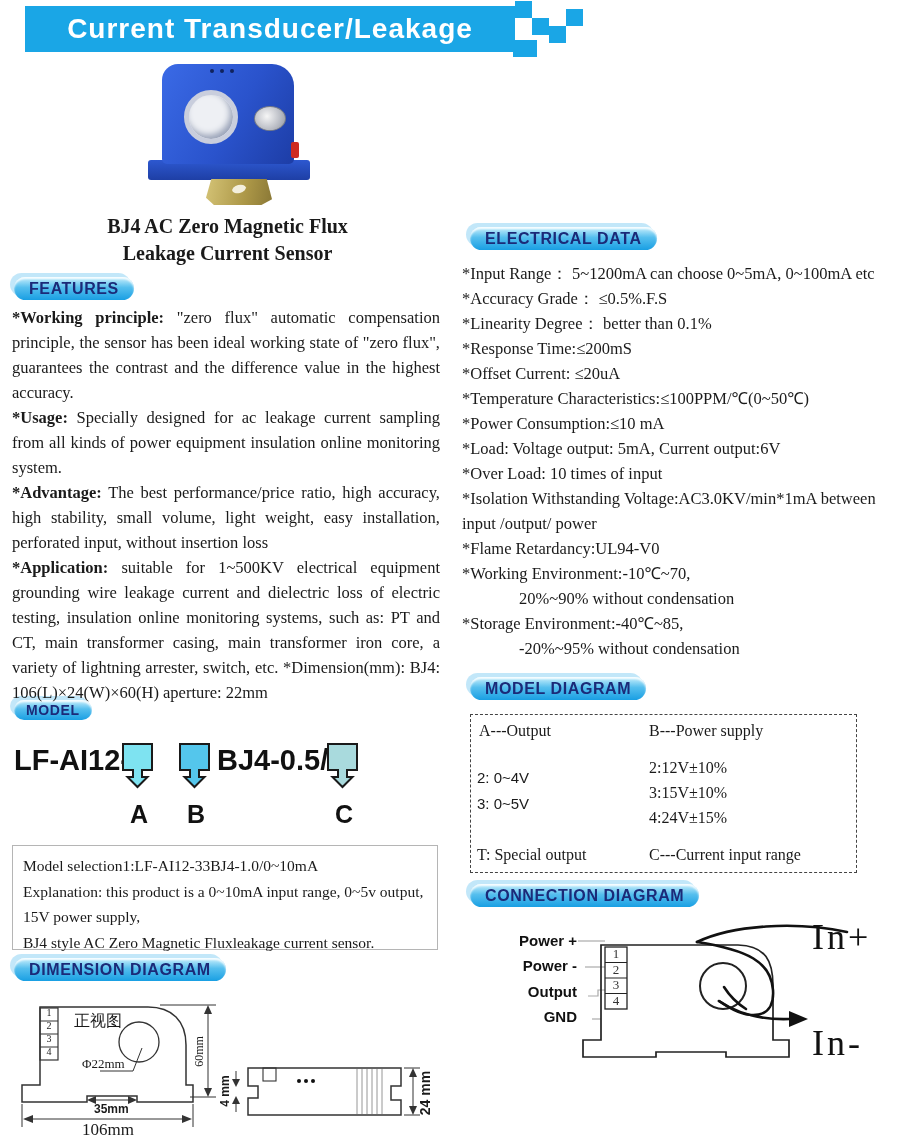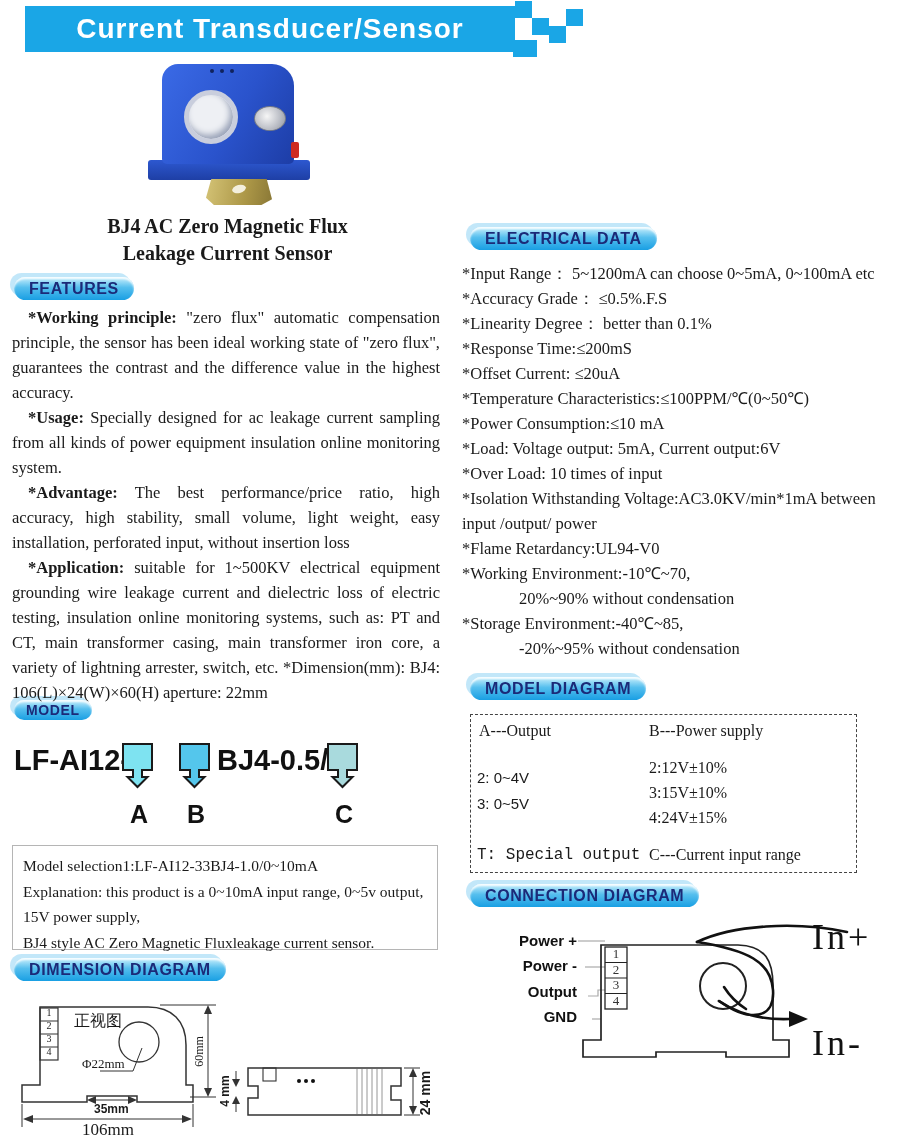--- a/index.html
+++ b/index.html
@@ -35,21 +35,21 @@
   .pp-clip{left:58px;top:123px;width:66px;height:26px;
     background:linear-gradient(100deg,#d4c376,#ac9747 60%,#8a7836);
     clip-path:polygon(8% 0,92% 0,100% 78%,84% 100%,12% 100%,0 72%);}
   .pp-cliphole{left:84px;top:129px;width:14px;height:8px;border-radius:50%;background:#f3efdd;
     transform:rotate(-14deg);}
 
   .prod-title{left:55px;top:213px;width:345px;text-align:center;font-weight:bold;font-size:20px;line-height:27px;}
 
   .feat{left:12px;top:305px;width:428px;font-size:16.5px;line-height:25px;text-align:justify;}
   .feat p{margin:0;}
-  .b{font-weight:bold;margin-left:16px;}
+  .b{font-weight:bold;}
 
   .elec{left:462px;top:261px;width:438px;font-size:16.5px;line-height:25px;}
   .elec div{min-height:25px;}
   .elec .ind{padding-left:57px;}
 
   
   .mcode{font-family:"Liberation Sans",sans-serif;font-weight:bold;font-size:29px;color:#111;}
   .mlabel{font-family:"Liberation Sans",sans-serif;font-weight:bold;font-size:25px;color:#111;}
 
   .selbox{left:12px;top:845px;width:404px;height:89px;border:1px solid #b5b5b5;padding:7px 10px;
@@ -69,21 +69,21 @@
     font-family:"Liberation Sans",sans-serif;font-weight:bold;font-size:15px;color:#111;}
   .conn-num{position:absolute;left:606px;width:20px;text-align:center;font-size:13px;color:#333;}
   .inlbl{position:absolute;font-size:36px;letter-spacing:3px;color:#111;}
 </style>
 </head>
 <body>
 
 <div id="page">
 
   <div class="abs banner">
-    <div class="banner-title">Current Transducer/Sensor</div>
+    <div class="banner-title">Current Transducer/Leakage</div>
   </div>
   <div class="abs chk" style="left:515px;top:1px;"></div>
   <div class="abs chk" style="left:532px;top:18px;"></div>
   <div class="abs chk" style="left:549px;top:26px;"></div>
   <div class="abs chk" style="left:566px;top:9px;"></div>
   <div class="abs chk" style="left:513px;top:40px;width:24px;"></div>
 
   <div class="abs photo">
     <div class="abs pp-base"></div>
     <div class="abs pp-body"></div>
@@ -156,21 +156,21 @@
   </div>
 
   <div class="abs remarks">
     <div class="abs" style="left:8px;top:7px;">A---Output</div>
     <div class="abs" style="left:178px;top:7px;">B---Power supply</div>
     <div class="abs sans" style="left:6px;top:54px;">2: 0~4V</div>
     <div class="abs sans" style="left:6px;top:80px;">3: 0~5V</div>
     <div class="abs" style="left:178px;top:44px;">2:12V±10%</div>
     <div class="abs" style="left:178px;top:69px;">3:15V±10%</div>
     <div class="abs" style="left:178px;top:94px;">4:24V±15%</div>
-    <div class="abs" style="left:6px;top:131px;font-family:Liberation Mono, monospace;">T: Special output</div>
+    <div class="abs" style="left:6px;top:131px;">T: Special output</div>
     <div class="abs" style="left:178px;top:131px;">C---Current input range</div>
   </div>
 
   <svg style="left:10px;top:995px;" width="430" height="149" viewBox="10 995 430 149">
 
     <path d="M40,1007 H148 C172,1007 186,1021 186,1045 V1085 H193 V1102 H137 V1096 H87 V1102 H22 V1085 H40 Z" fill="none" stroke="#333" stroke-width="1.5"></path>
     <rect x="40" y="1008" width="18" height="52" fill="none" stroke="#333" stroke-width="1.2"></rect>
     <line x1="40" y1="1021" x2="58" y2="1021" stroke="#333" stroke-width="1"></line>
     <line x1="40" y1="1034" x2="58" y2="1034" stroke="#333" stroke-width="1"></line>
     <line x1="40" y1="1047" x2="58" y2="1047" stroke="#333" stroke-width="1"></line>

